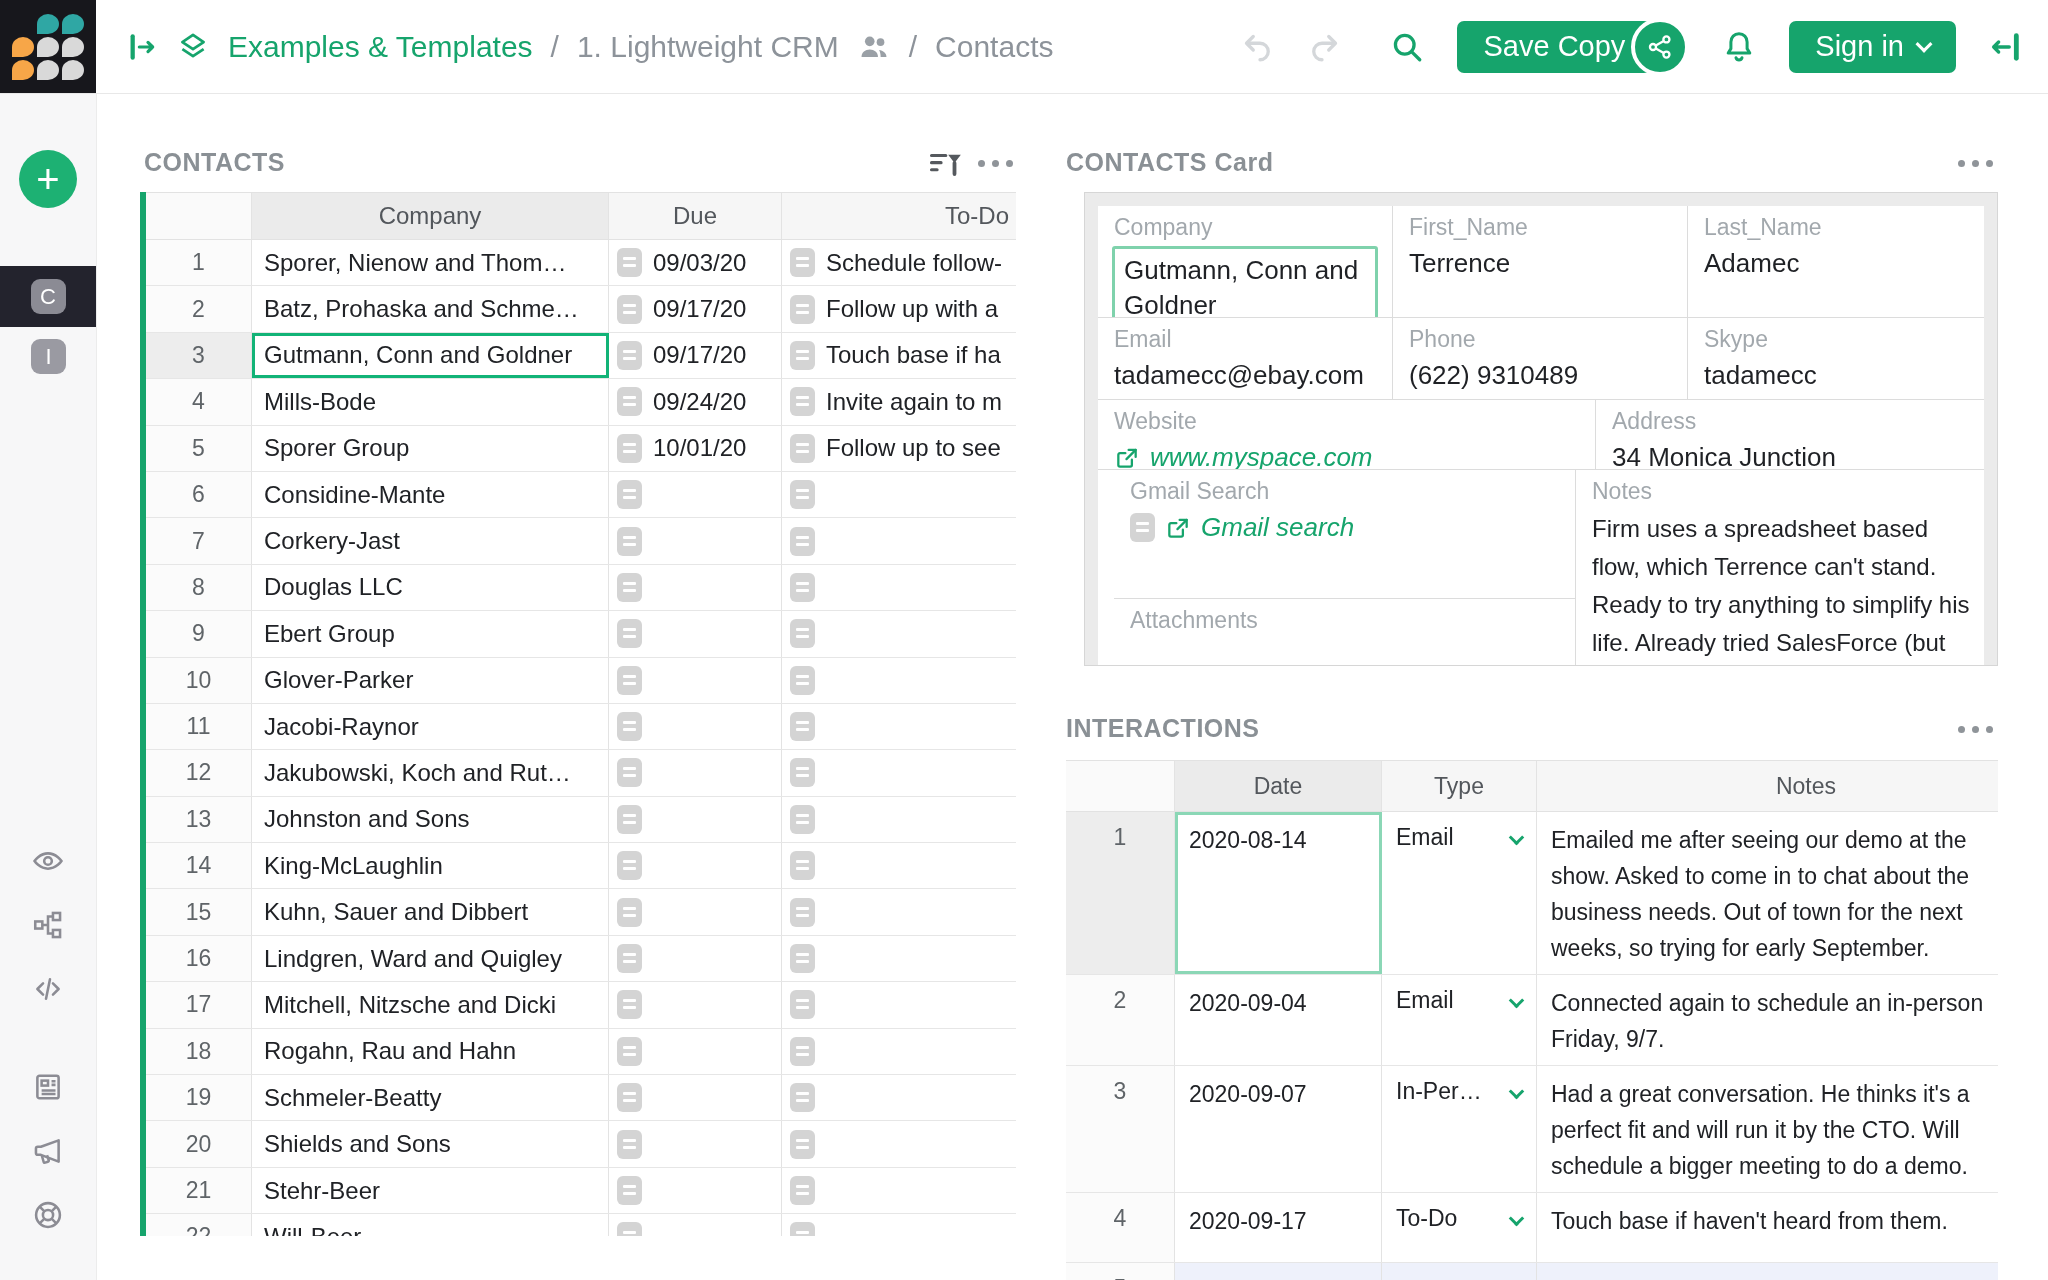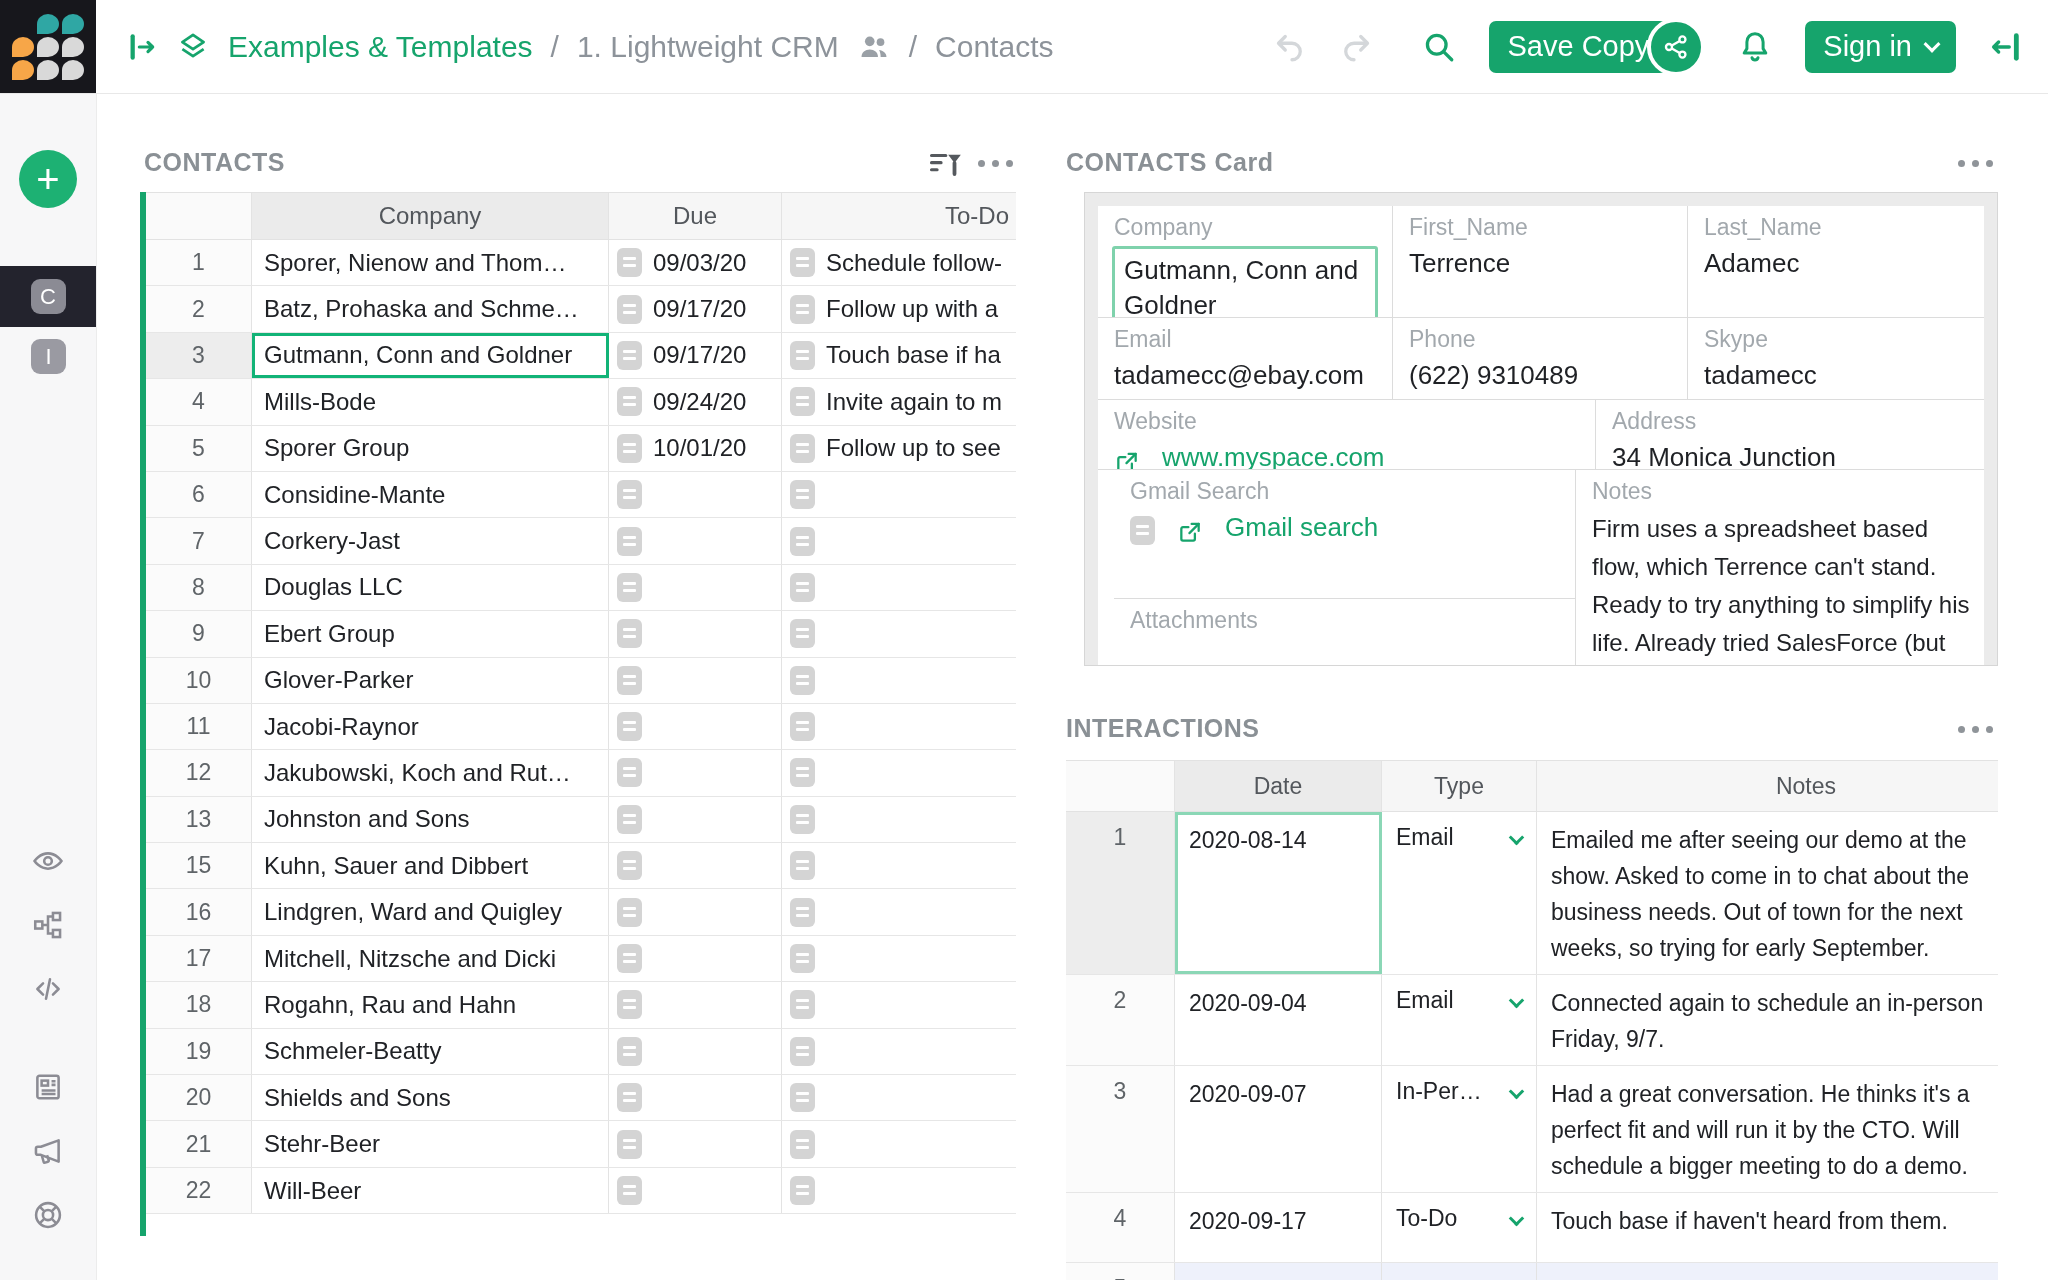--- a/index.html
+++ b/index.html
@@ -13,21 +13,21 @@
   .logo { width:96px; height:93px; background:#17171c; flex:none; display:grid;
           grid-template-columns:repeat(3,22px); grid-template-rows:repeat(3,20px);
           gap:3px; justify-content:center; align-content:center; }
   .petal { width:22px; height:20px; border-radius:55% 55% 55% 0; }
   .petal.empty { background:transparent; }
   .crumbs { display:flex; align-items:center; gap:18px; margin-left:30px; font-size:30px;text-align:right; }
   .crumb-root { color:var(--accent); cursor:pointer; }
   .crumb-sep, .crumb-doc, .crumb-page { color:#8d939a; }
   .ic { display:inline-flex; align-items:center; justify-content:center; flex:none; }
   .top-actions { margin-left:auto; display:flex; align-items:center; gap:32px; padding-right:26px; }
-  .btn { display:flex; align-items:center; gap:14px; height:52px; padding:0 18px;
+  .btn { display:flex; align-items:center; gap:14px; height:52px; padding:0 26px;
          background:var(--accent); color:#fff; font-size:29px; border-radius:7px; cursor:pointer; }
   .save-wrap { display:flex; align-items:center; }
   .share-circle { width:58px; height:58px; border-radius:50%; background:var(--accent);
                   border:4px solid #fff; margin-left:-20px; display:flex; align-items:center;
                   justify-content:center; z-index:2; cursor:pointer; }
   .chev-w { width:12px; height:12px; border-right:3px solid #fff; border-bottom:3px solid #fff;
             transform:rotate(45deg) translate(-2px,-2px); }
 
   
   .sidebar { position:absolute; left:0; top:94px; width:97px; height:1186px;
@@ -81,21 +81,21 @@
   .crow { display:flex; border-bottom:1px solid #dcdcdc; }
   .crow.r1 { height:112px; } .crow.r2 { height:82px; } .crow.r3 { height:70px; }
   .crow.r4 { flex:1; border-bottom:none;padding-left:16px; }
   .cfield { flex:1; padding:8px 0 0 16px; overflow:hidden; border-right:1px solid #dcdcdc; }
   .cfield:last-child { border-right:none; }
   .cf-3 { width:295px; flex:none; }
   .cf-w { width:498px; flex:none; }
   .flabel { font-size:23px; color:#a2a8ad; margin-bottom:5px; }
   .fval { font-size:26px; color:#1f2125; line-height:35px; }
   .fval.boxed { border:3px solid #7fd2ac; border-radius:3px; padding:4px 9px; margin:2px 14px 0 -2px; min-height:78px; }
-  .fval.link { color:var(--accent); display:flex; align-items:flex-end; gap:22px; cursor:pointer; }
+  .fval.link { color:var(--accent); display:flex; align-items:center; gap:10px; cursor:pointer;font-style:italic; }
   .col-left { width:462px; flex:none; display:flex; flex-direction:column; border-right:1px solid #dcdcdc; }
   .gmail-cell { height:150px; border-bottom:1px solid #dcdcdc; border-right:none; }
   .attach-cell { flex:1; border-right:none; }
   .notes-val { white-space:pre-line; font-size:24px; line-height:38px; margin-top:4px; }
 
   
   .itable-clip { position:absolute; left:1066px; top:760px; width:932px; height:520px; overflow:hidden; }
   .itable { width:1075px; font-size:23px; color:#202226; }
   .ithead, .irow { display:flex; }
   .ithead { height:52px; border-top:1px solid #e2e2e2; border-bottom:1px solid #e2e2e2; }
@@ -441,20 +441,32 @@
           <div class="td c-due">
             <span class="doc-chip"></span>
             <span></span>
           </div>
           <div class="td c-todo">
             <span class="doc-chip"></span>
             <span></span>
           </div>
         </div>
           <div class="trow">
+          <div class="td c-num">14</div>
+          <div class="td c-co">King-McLaughlin</div>
+          <div class="td c-due">
+            <span class="doc-chip"></span>
+            <span></span>
+          </div>
+          <div class="td c-todo">
+            <span class="doc-chip"></span>
+            <span></span>
+          </div>
+        </div>
+          <div class="trow">
           <div class="td c-num">15</div>
           <div class="td c-co">Kuhn, Sauer and Dibbert</div>
           <div class="td c-due">
             <span class="doc-chip"></span>
             <span></span>
           </div>
           <div class="td c-todo">
             <span class="doc-chip"></span>
             <span></span>
           </div>

